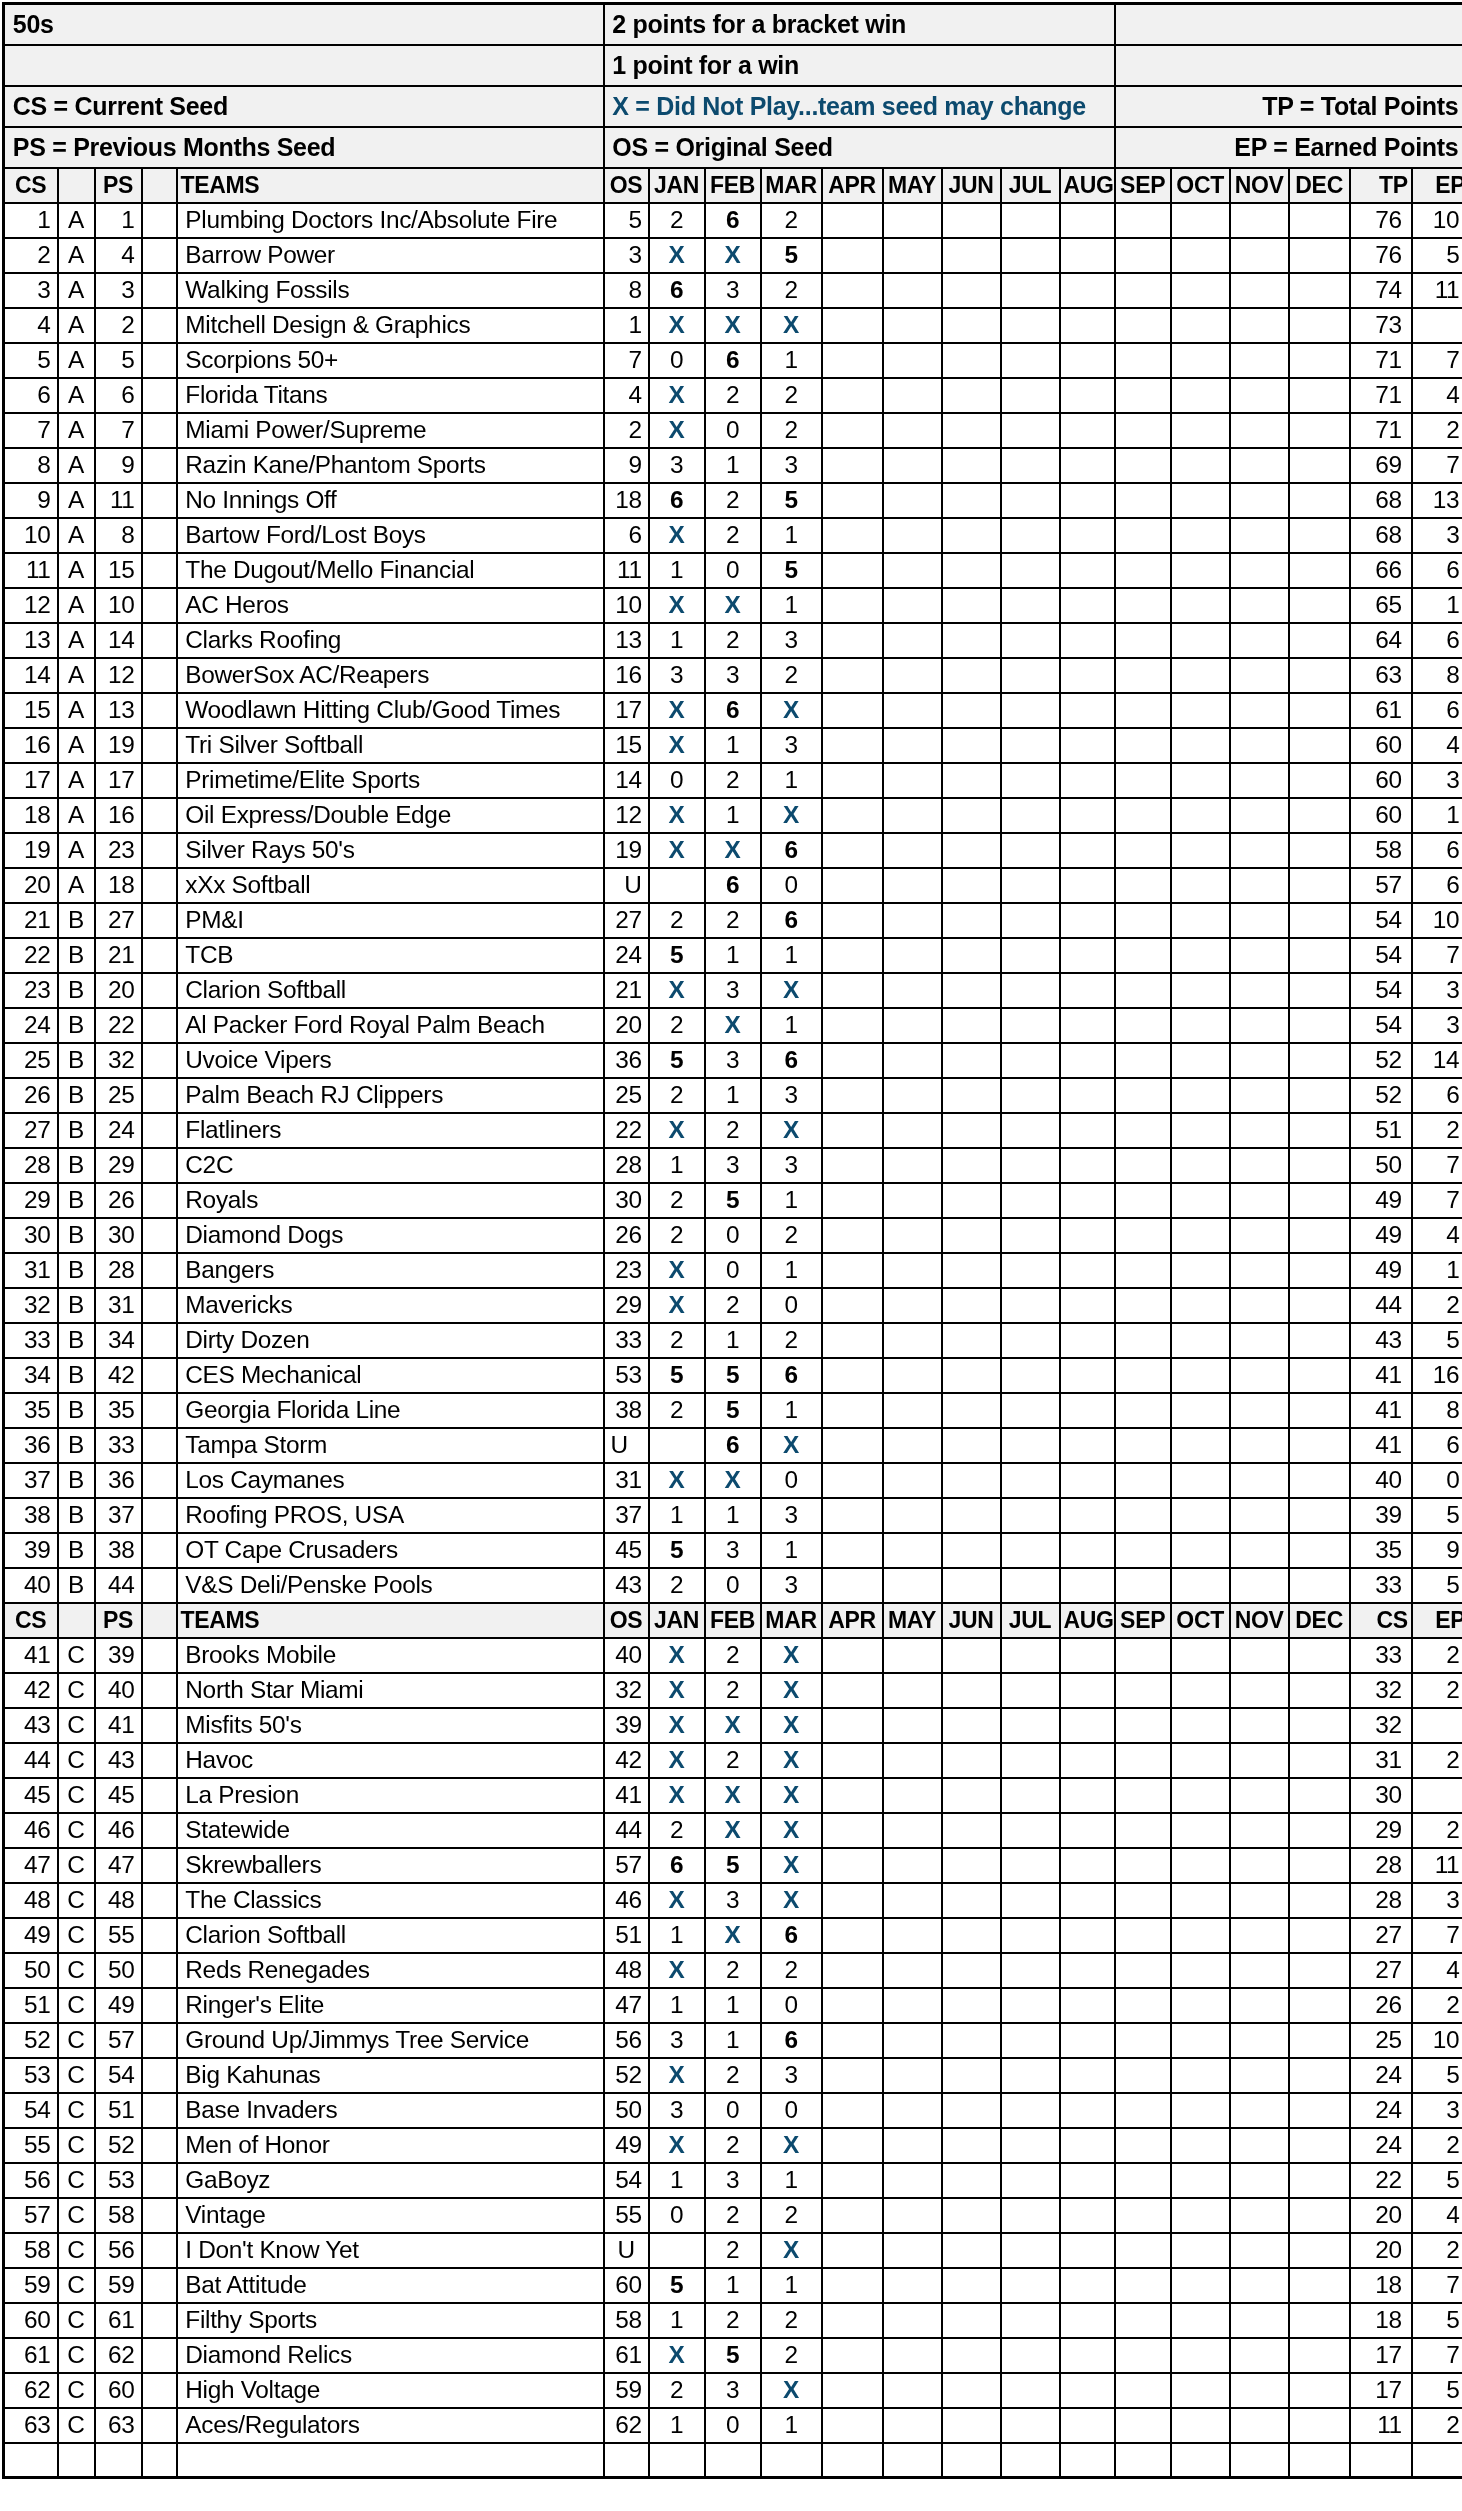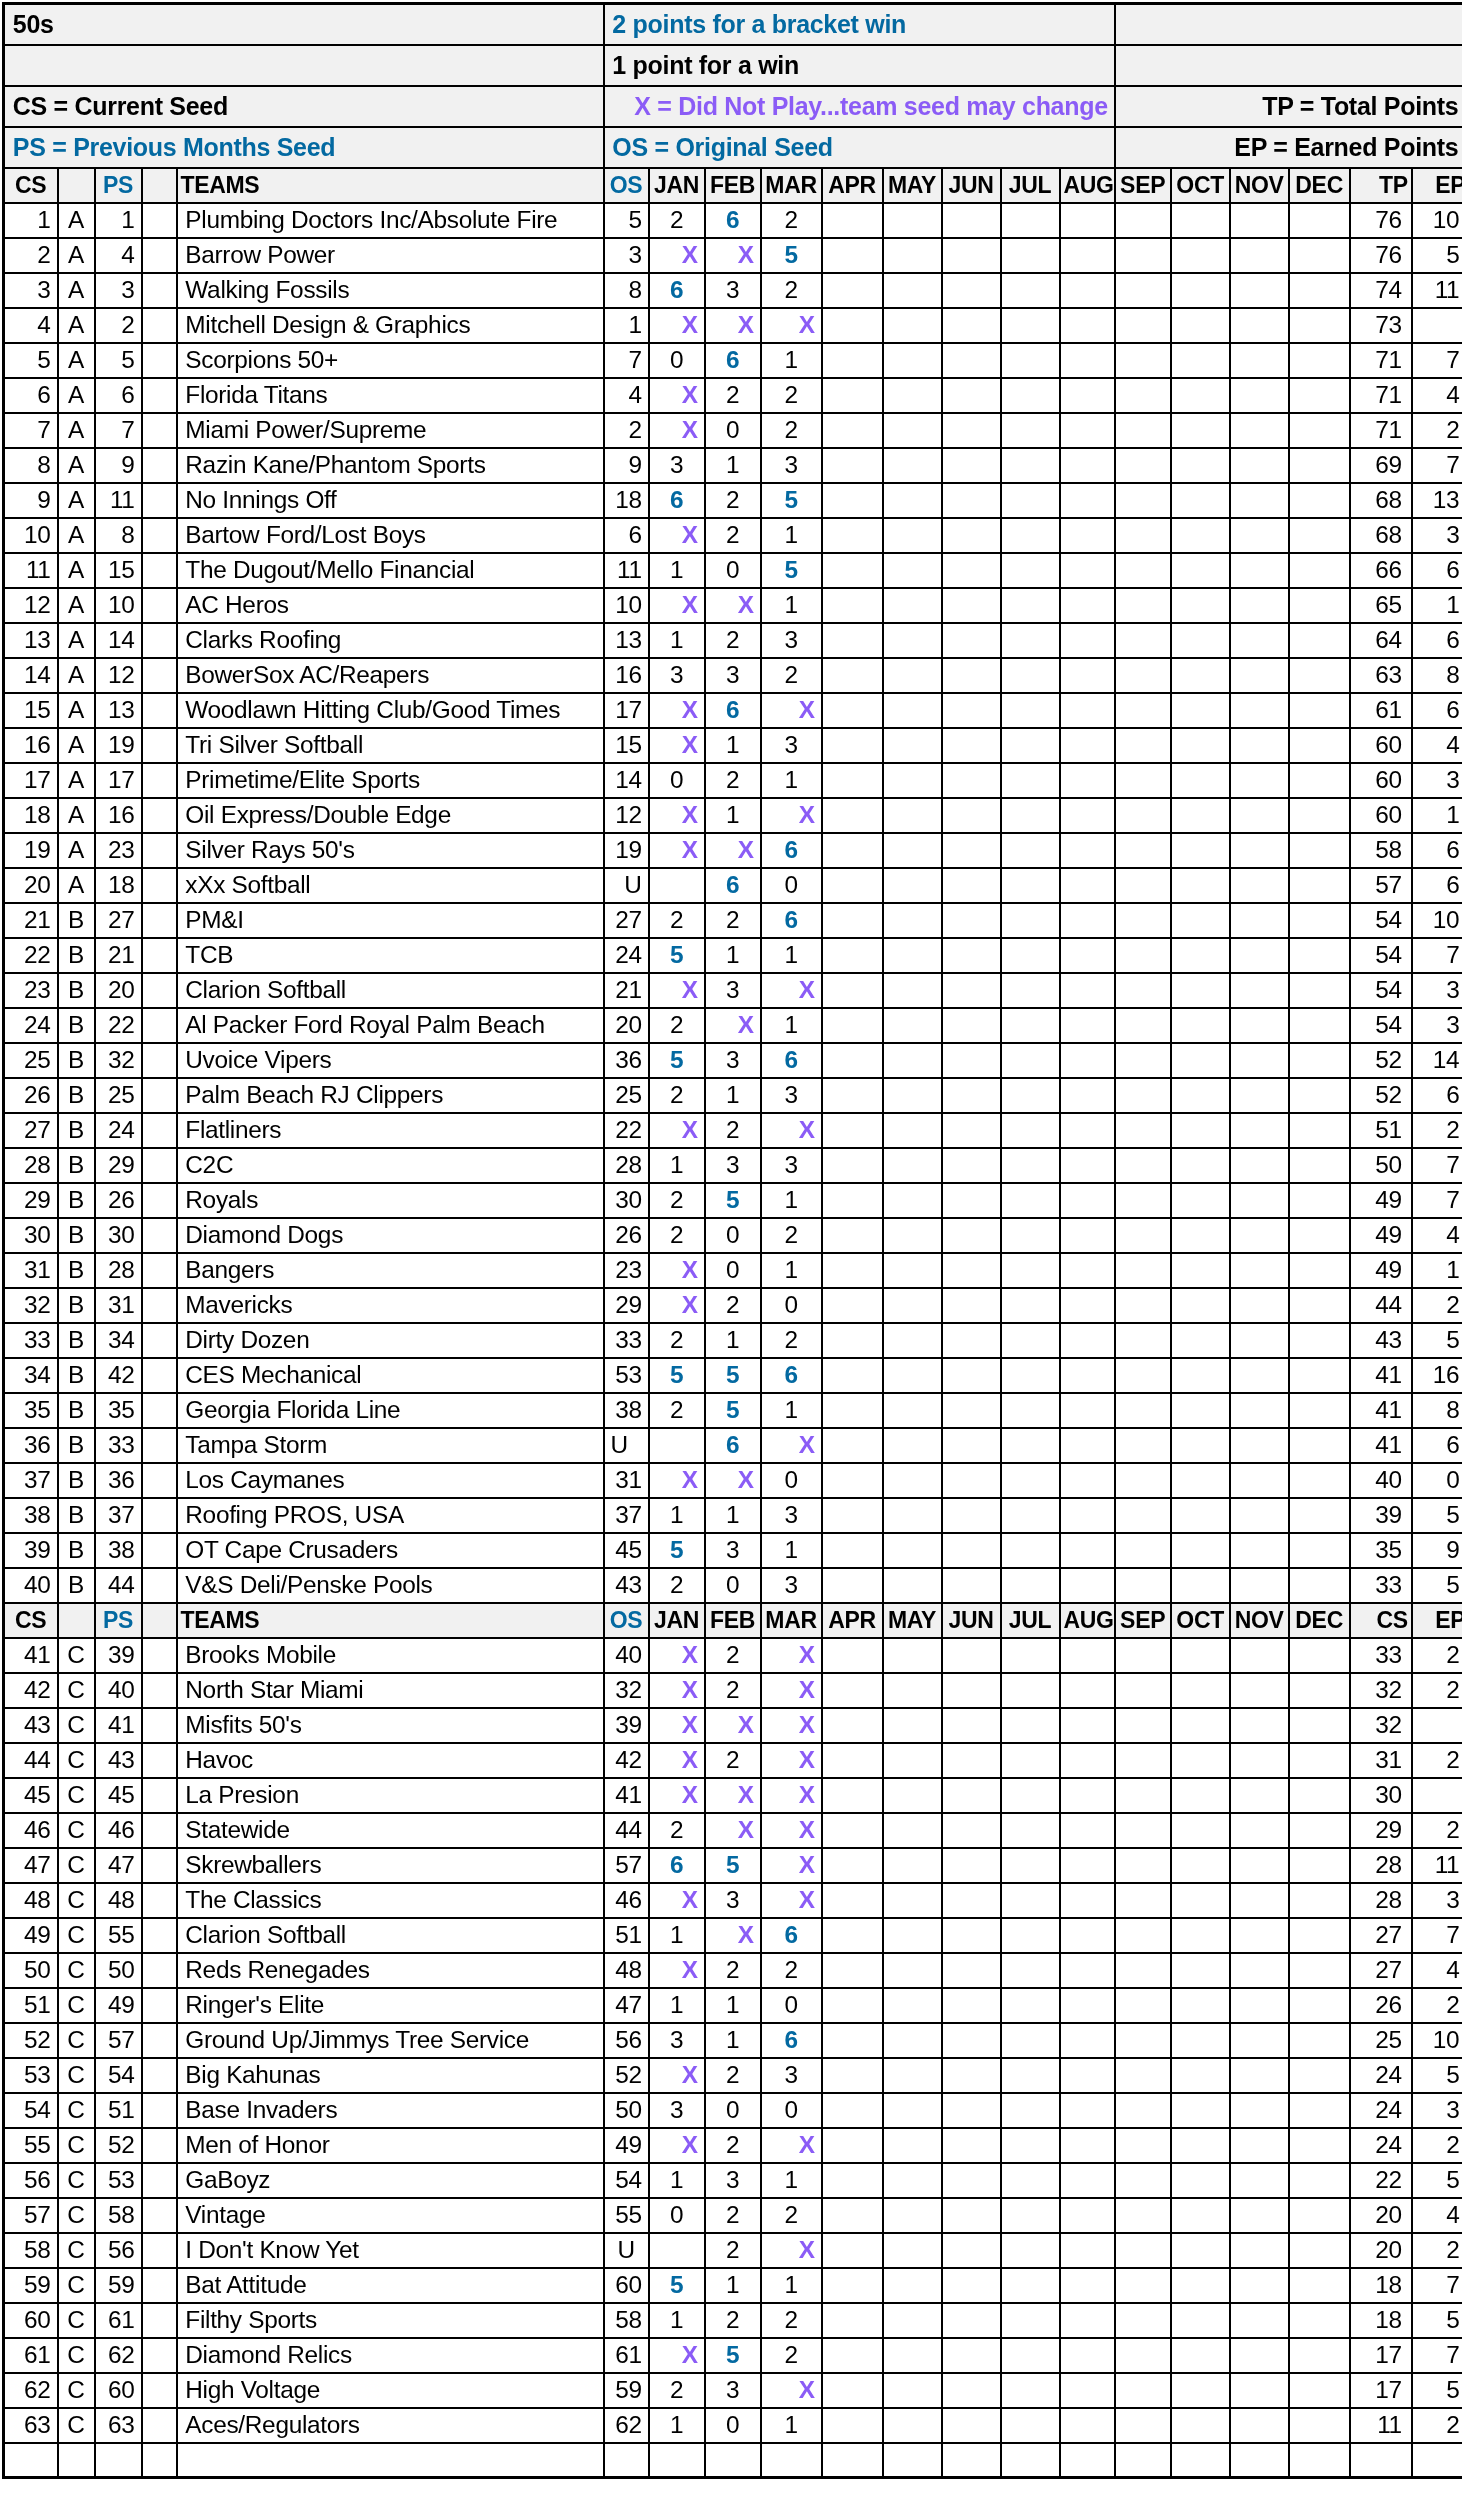--- a/index.html
+++ b/index.html
@@ -27,22 +27,22 @@
   tr.lgrow td{background:#f1f1f1;font-weight:bold;font-size:25px;}
   
   tr.hdr{height:37px;}
   tr.hdr td{background:#f1f1f1;font-weight:bold;font-size:23px;border-bottom-width:2.9px;padding:0 2.9px;}
   
   tbody.databody tr{height:35px;}
   tr.emptyrow{height:39px;}
   .al{text-align:left;}
   .ac{text-align:center;}
   .ar{text-align:right;}
-  .red{color:#0369a1;}
-  .cyan{color:#8b5cf6;text-align:right;}
+  .red{color:#000000;}
+  .cyan{color:#0c4a6e;}
   td.mon.red{font-weight:bold;}
   td.mon.cyan{font-weight:bold;}
   td.team{padding-left:7.8px;}
   td.tp{padding-right:8.8px;}
   .pr10{padding-right:9.8px;}
   .pl8{padding-left:7.8px;}
 </style>
 </head>
 <body>
 

